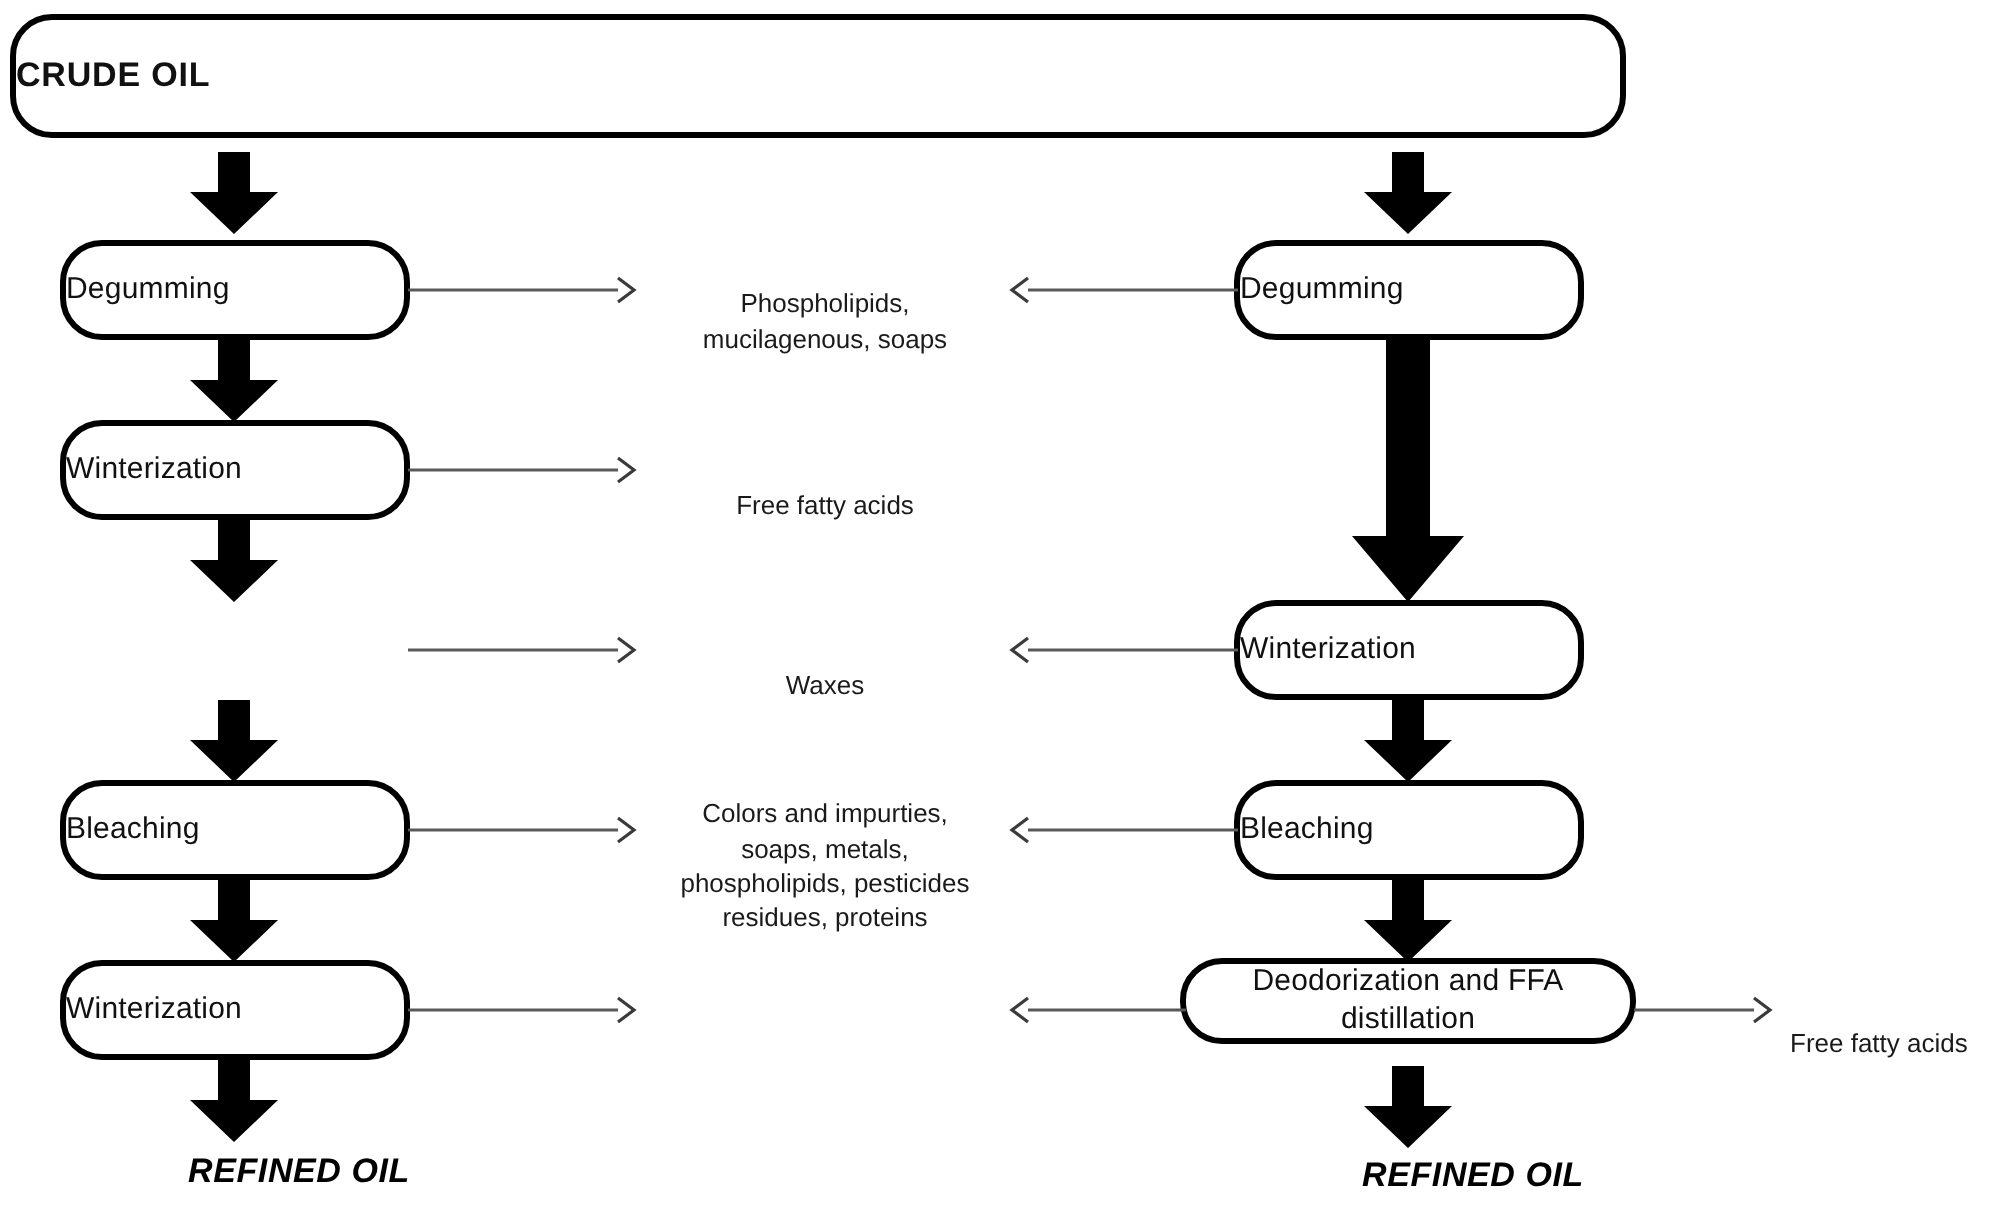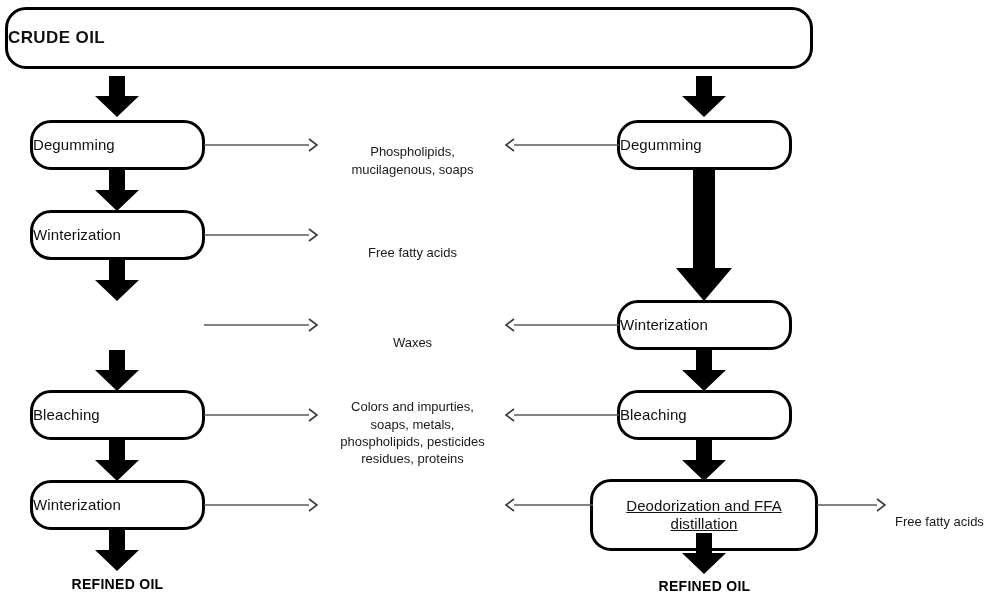--- a/index.html
+++ b/index.html
@@ -45,25 +45,26 @@
   .blocktext {
     position: absolute;
     text-align: center;
     font-size: 13px;
     line-height: 1.33;
     color: #1a1a1a;
     white-space: pre-line;
   }
   .endlabel {
     position: absolute;
-    text-align: center;
+    text-align: right;
     font-weight: bold;
-    font-size: 14px;
+    font-size: 17px;
     letter-spacing: 0.3px;
     color: #000000;
+    font-style: italic;
   }
 
   
   .fatarrow {
     position: absolute;
   }
   .fatarrow svg { display: block; }
 
   
   .thinarrow {
@@ -166,21 +167,21 @@
   <div class="pbox" style="left:617px; top:390px; width:175px; height:50px;">
     <span>Bleaching</span>
   </div>
 
   <div class="fatarrow" style="left:679px; top:440px; width:50px; height:42px;">
     <svg width="50" height="42" viewBox="0 0 50 42" aria-hidden="true">
       <polygon points="17,0 33,0 33,20 47,20 25,41 3,20 17,20" fill="#000000"></polygon>
     </svg>
   </div>
 
-  <div class="pbox" style="left:590px; top:479px; width:228px; height:72px;text-decoration:underline;">
+  <div class="pbox" style="left:590px; top:479px; width:228px; height:43px;">
     <span>Deodorization and FFA distillation</span>
   </div>
 
   <div class="fatarrow" style="left:679px; top:533px; width:50px; height:42px;">
     <svg width="50" height="42" viewBox="0 0 50 42" aria-hidden="true">
       <polygon points="17,0 33,0 33,20 47,20 25,41 3,20 17,20" fill="#000000"></polygon>
     </svg>
   </div>
 
   <div class="endlabel" style="left:617px; top:578px; width:175px;">

